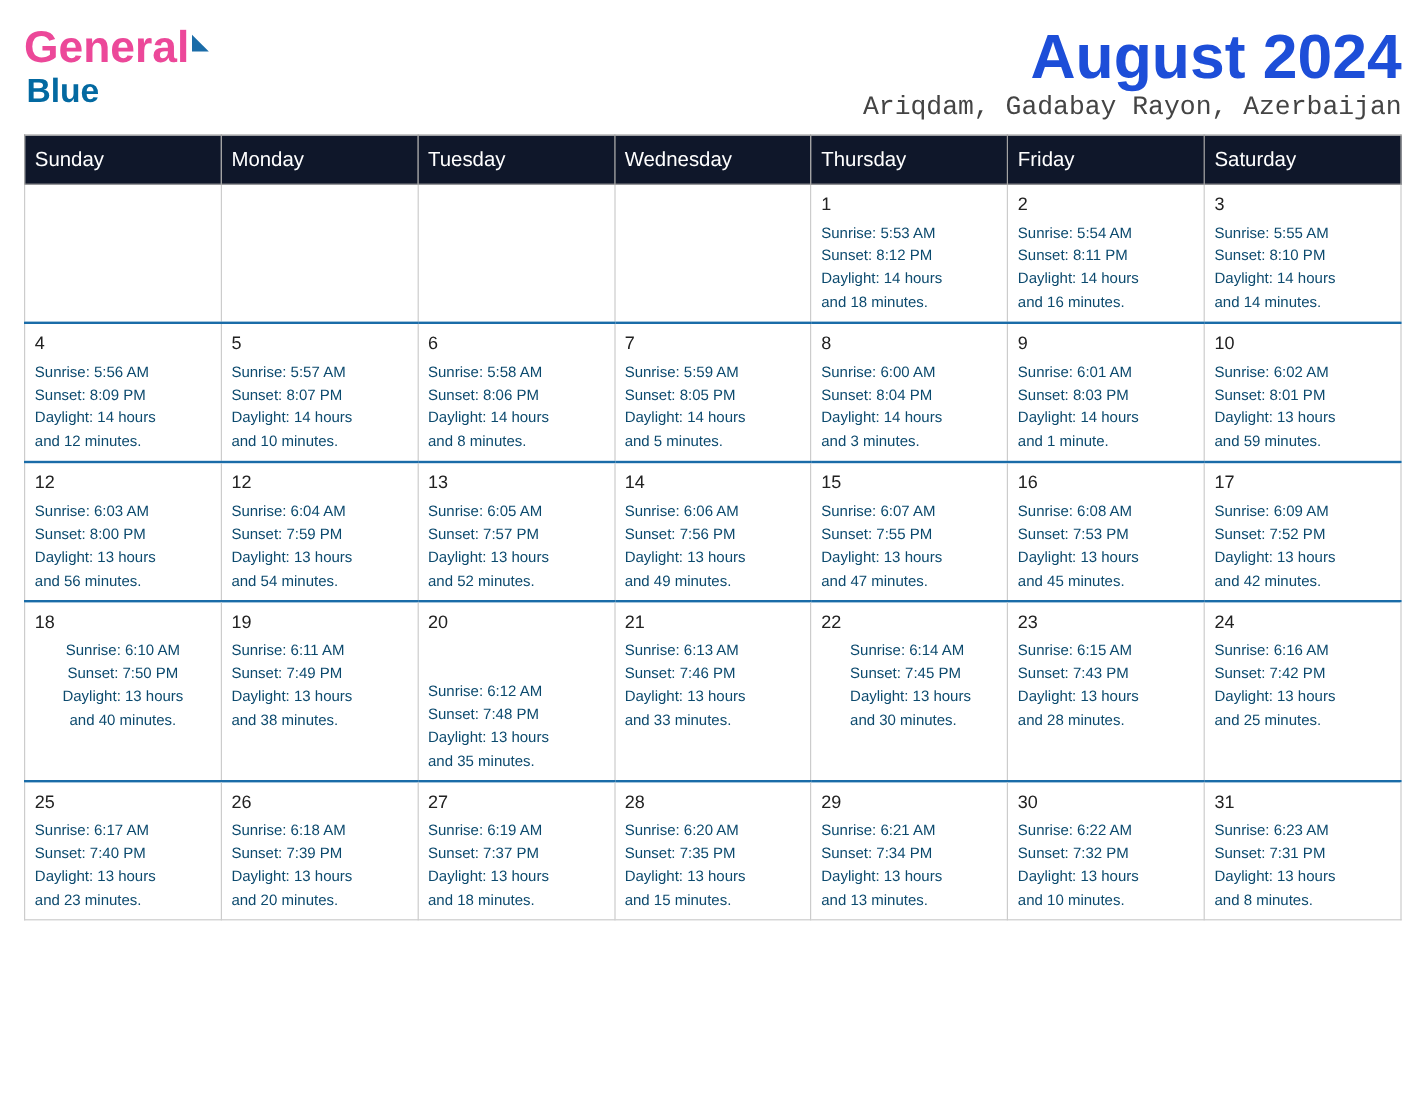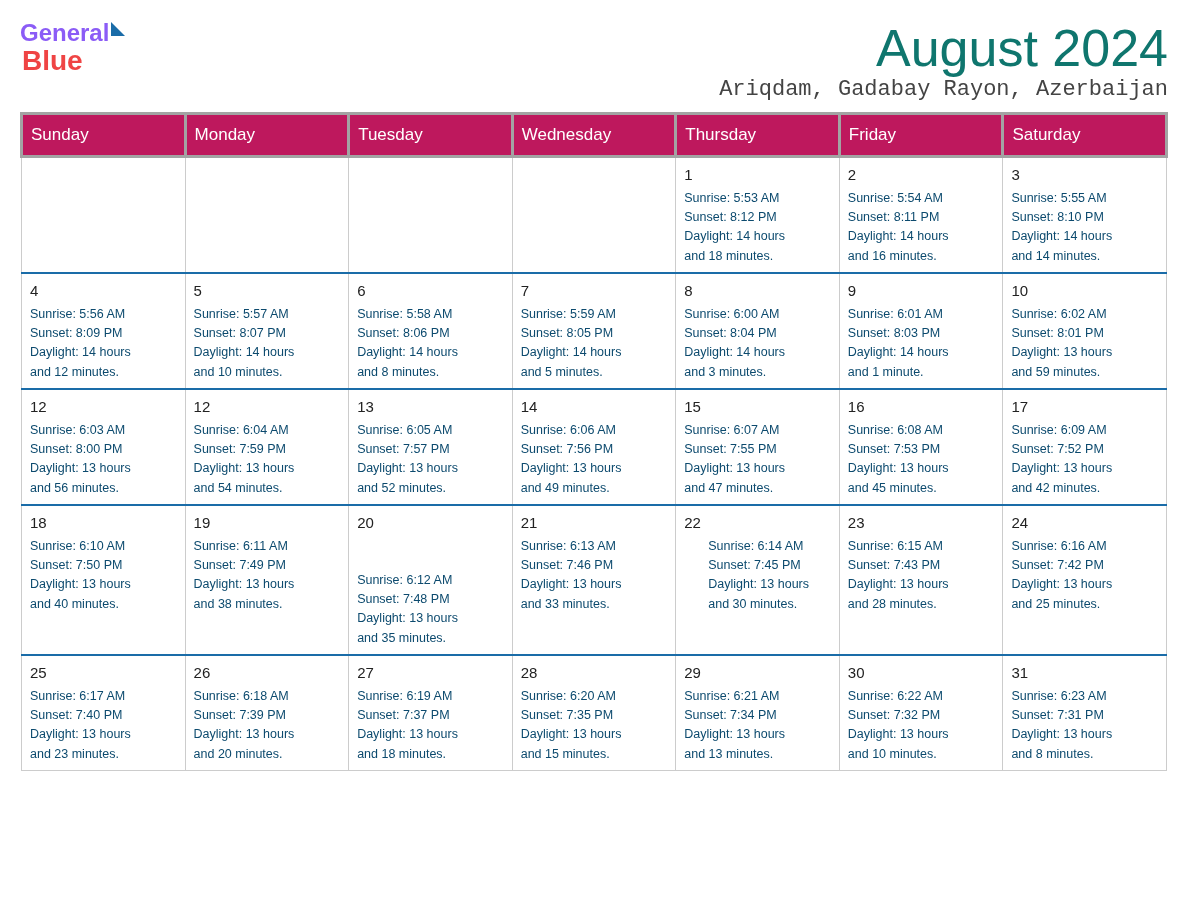--- a/index.html
+++ b/index.html
@@ -14,68 +14,68 @@
       display: flex;
       justify-content: space-between;
       align-items: flex-start;
       margin-bottom: 10px;
     }
     .logo {
       display: flex;
       align-items: center;
     }
     .logo-text-general {
-      font-size: 24px;
+      font-size: 37px;
       font-weight: bold;
-      color: #8b5cf6;
+      color: #ec4899;
     }
     .logo-text-blue {
       font-size: 28px;
       font-weight: bold;
-      color: #ef4444;
+      color: #0369a1;
     }
     .logo-triangle {
       width: 0;
       height: 0;
       border-left: 14px solid #1a6ca8;
       border-top: 14px solid transparent;
       border-bottom: 0px solid transparent;
       display: inline-block;
       margin-left: 2px;
       vertical-align: middle;
       margin-bottom: 8px;
     }
     .title-block {
       text-align: right;
     }
     .month-year {
       font-size: 52px;
-      font-weight: 400;
-      color: #0f766e;
+      font-weight: 700;
+      color: #1d4ed8;
       line-height: 1.1;
     }
     .location {
       font-size: 22px;
       color: #444;
       margin-top: 0;
       font-family: Liberation Mono, monospace;
     }
     .calendar {
       width: 100%;
       border-collapse: collapse;
       margin-top: 10px;
     }
     .calendar th {
-      background-color: #be185d;
+      background-color: #0f172a;
       color: #fff;
       font-size: 17px;
       font-weight: normal;
       padding: 10px 8px;
       text-align: left;
-      border: 3px solid #a3a3a3;
+      border: 1px solid #a3a3a3;
     }
     .calendar td {
       border: 1px solid #ccc;
       vertical-align: top;
       padding: 6px 8px;
       width: 14.28%;
       font-size: 13px;
       color: #333;
       line-height: 1.5;
     }
@@ -257,21 +257,21 @@
           <span class="day-num">17</span>
           <div class="day-info" style="white-space: pre-line;">Sunrise: 6:09 AM
 Sunset: 7:52 PM
 Daylight: 13 hours
 and 42 minutes.</div>
         </td>
       </tr>
       <tr class="row-divider">
         <td>
           <span class="day-num">18</span>
-          <div class="day-info" style="white-space: pre-line;">Sunrise: 6:10 AM
+          <div class="day-info" style="white-space: pre-line; text-align: center;">Sunrise: 6:10 AM
 Sunset: 7:50 PM
 Daylight: 13 hours
 and 40 minutes.</div>
         </td>
         <td>
           <span class="day-num">19</span>
           <div class="day-info" style="white-space: pre-line;">Sunrise: 6:11 AM
 Sunset: 7:49 PM
 Daylight: 13 hours
 and 38 minutes.</div>

